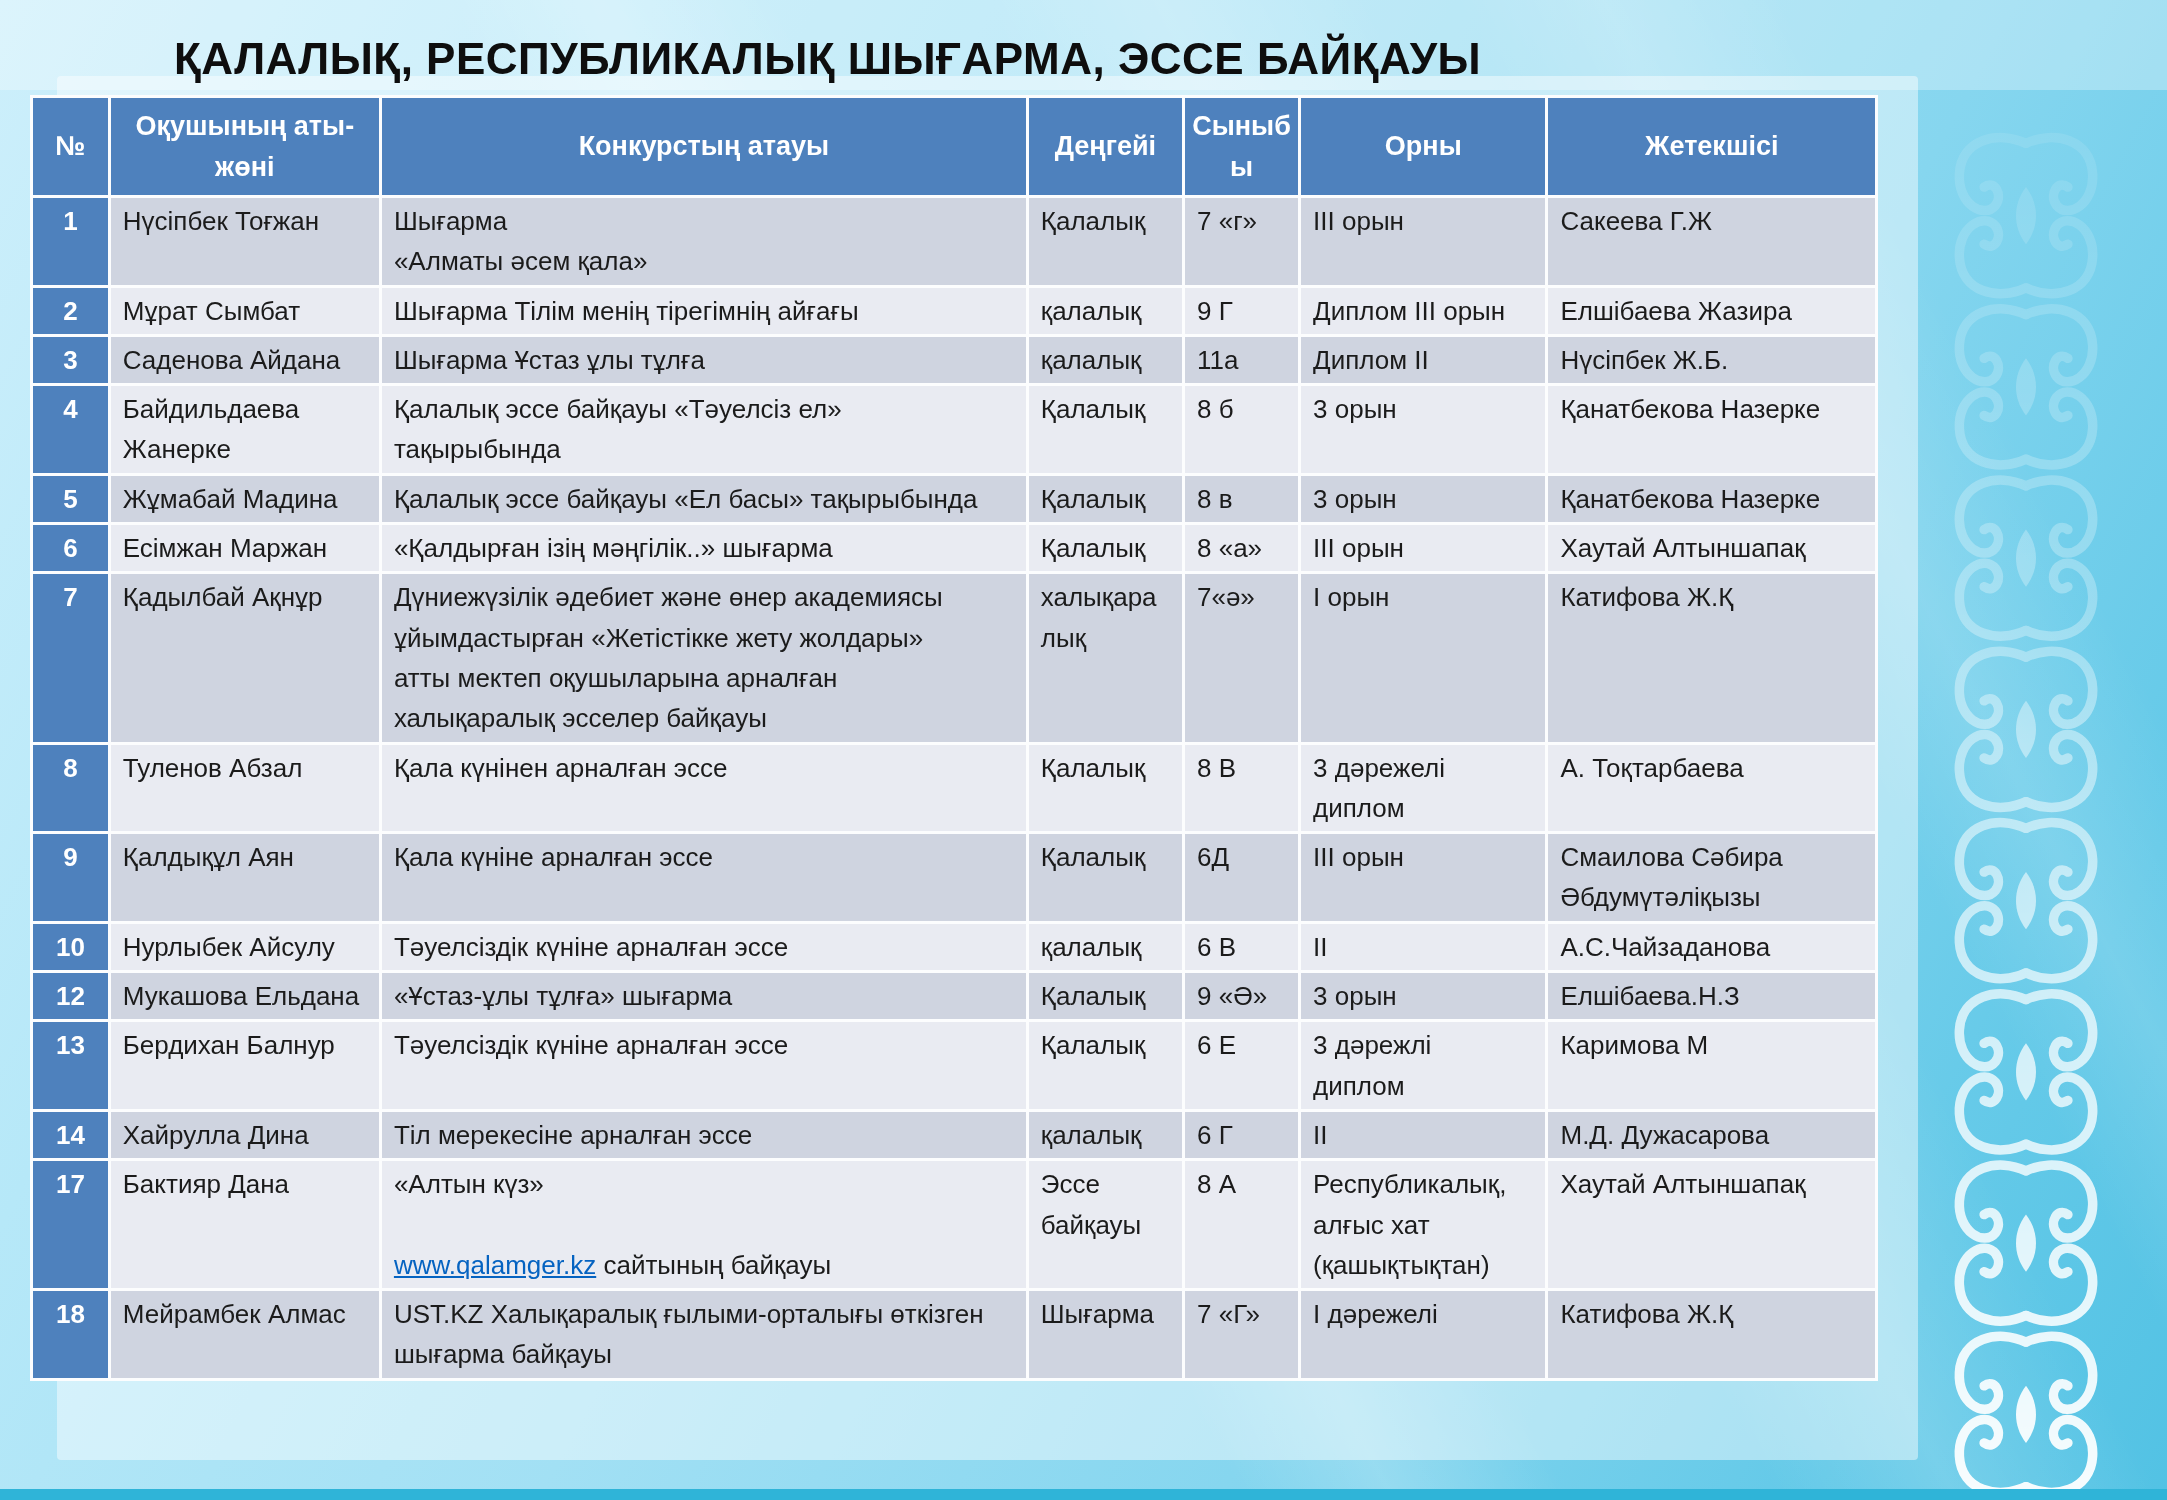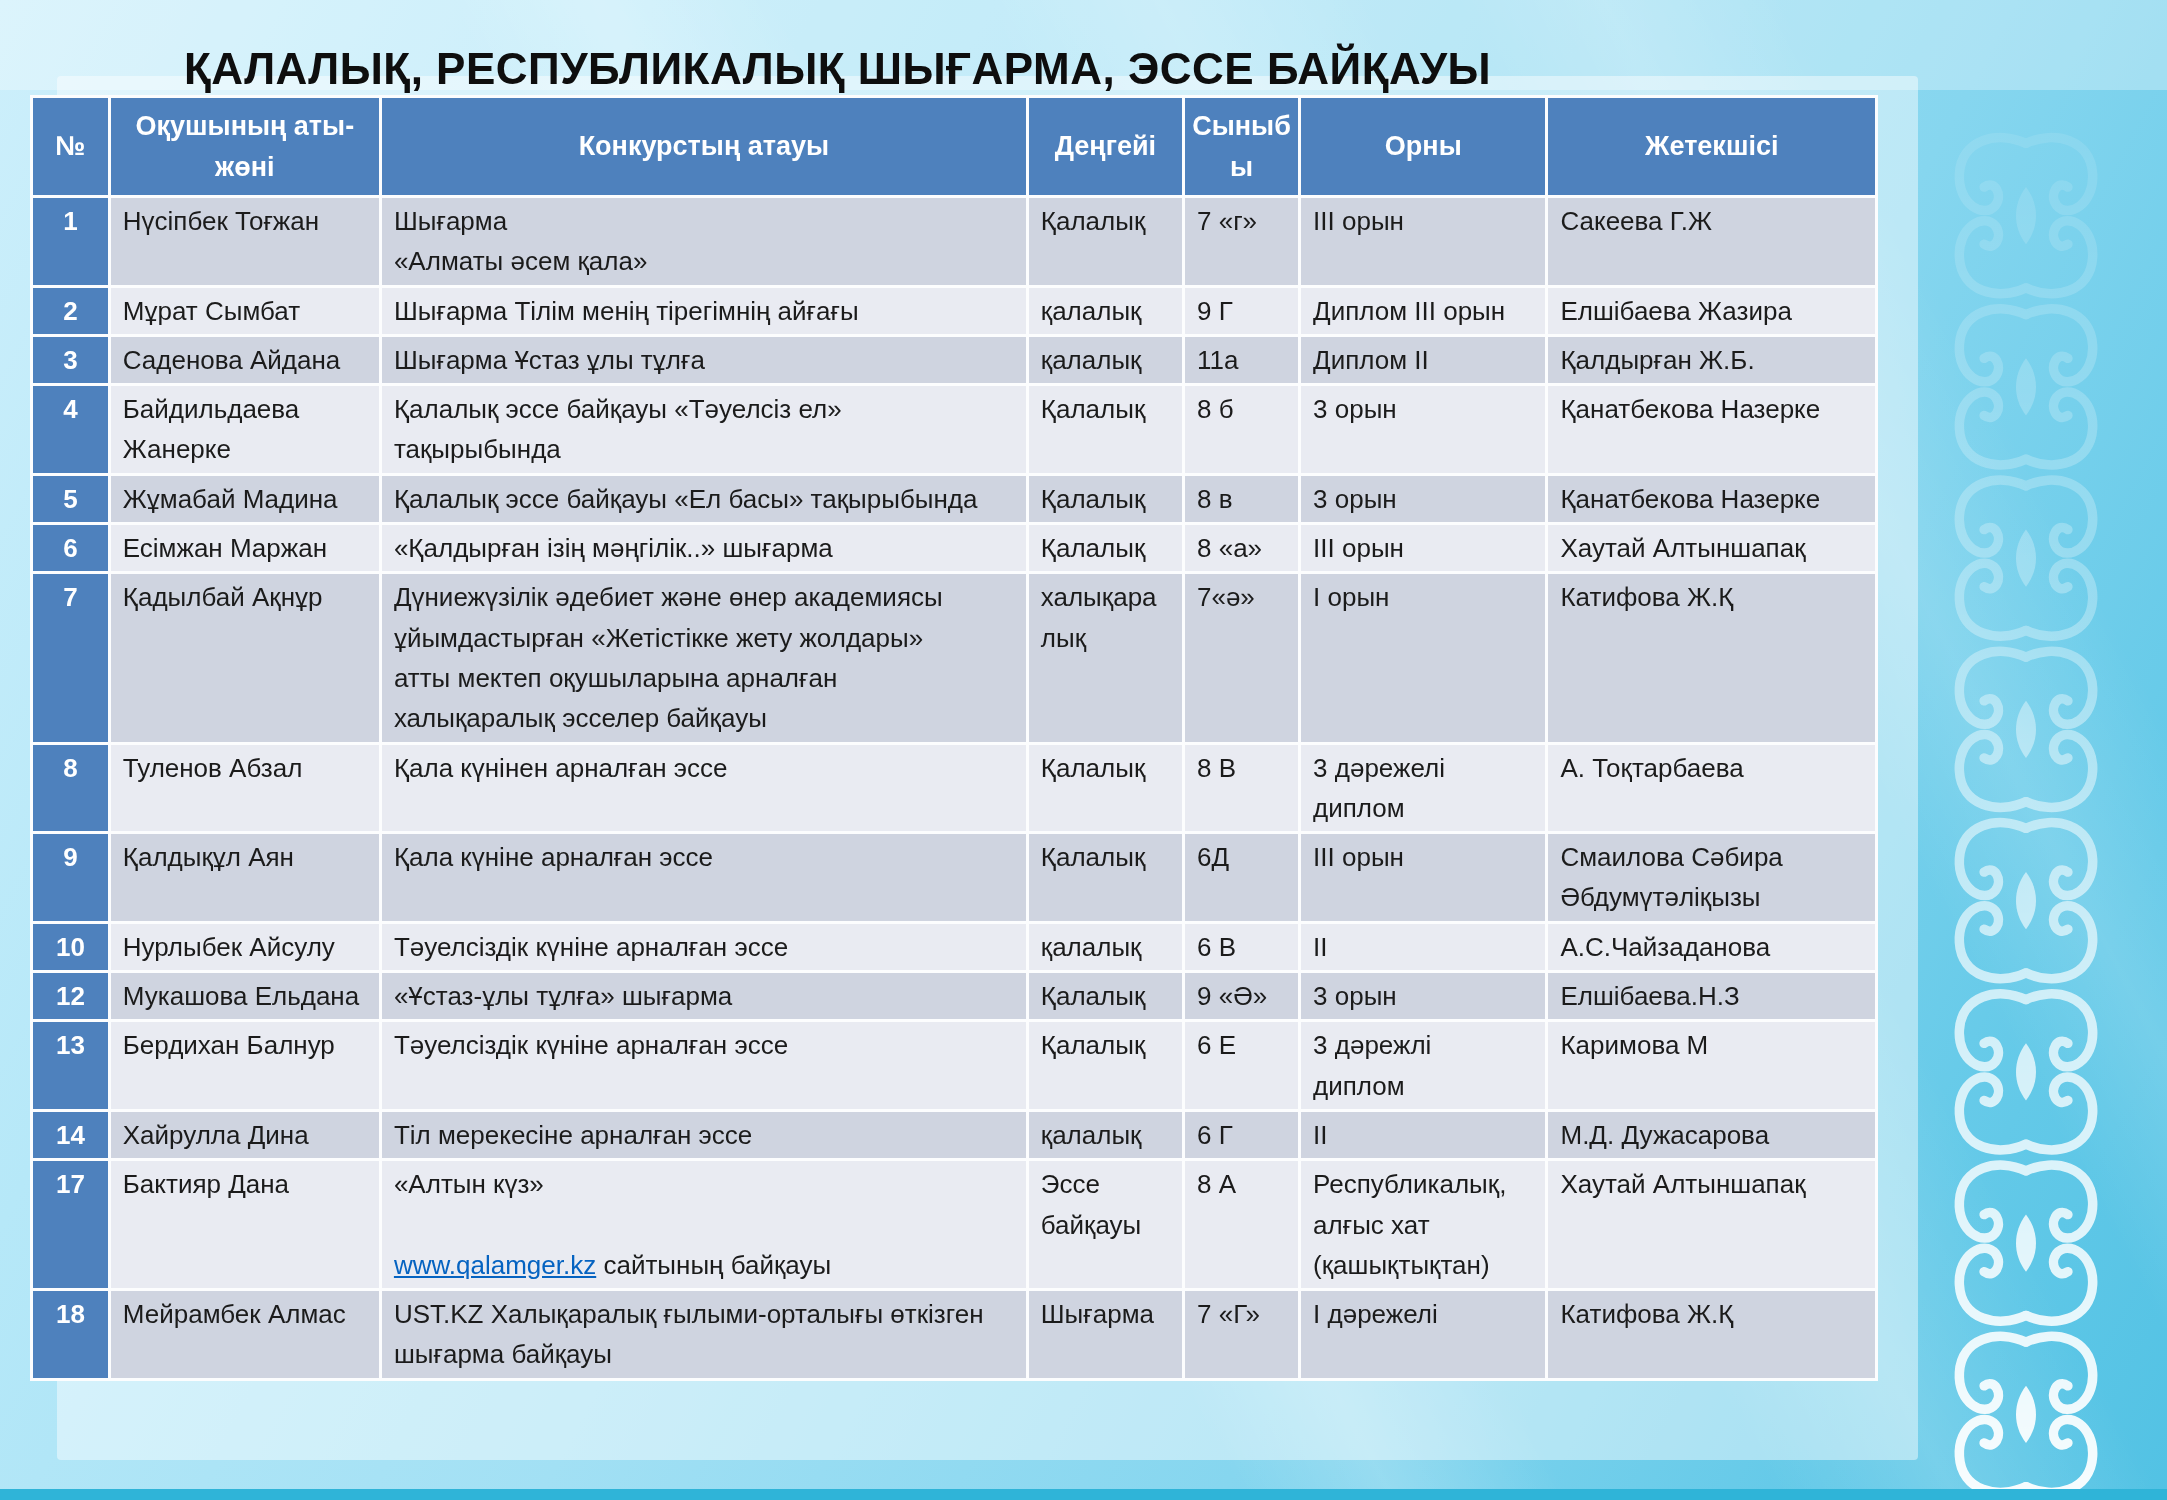--- a/index.html
+++ b/index.html
@@ -29,21 +29,21 @@
   }
   .panel{
     position:absolute;left:57px;top:76px;width:1861px;height:1384px;z-index:2;
     background:rgba(255,255,255,.45);border-radius:4px;
   }
   .bottom-bar{
     position:absolute;left:0;right:0;bottom:0;height:11px;z-index:6;
     background:var(--bottom-bar);
   }
   .title{
-    position:absolute;left:170px;top:30px;margin:14px;z-index:5;
+    position:absolute;left:170px;top:30px;margin:4px;z-index:5;
     font-size:44px;font-weight:bold;color:#0e0e0e;letter-spacing:.5px;
     white-space:nowrap;
   }
   .ornament{
     position:absolute;left:1938px;top:130px;width:176px;height:1370px;z-index:3;
     pointer-events:none;
   }
   table.results{
     position:absolute;left:30px;top:95px;width:1848px;z-index:4;
     border-collapse:separate;border-spacing:3px;background:#fcfdfe;
@@ -155,21 +155,21 @@
         <td>Диплом III орын</td>
         <td>Елшібаева Жазира</td>
       </tr>
       <tr>
         <td class="num">3</td>
         <td>Саденова Айдана</td>
         <td>Шығарма  Ұстаз ұлы тұлға</td>
         <td>қалалық</td>
         <td>11а</td>
         <td>Диплом II</td>
-        <td>Қалдырған Ж.Б.</td>
+        <td>Нүсіпбек Ж.Б.</td>
       </tr>
       <tr>
         <td class="num">4</td>
         <td>Байдильдаева
 Жанерке</td>
         <td>Қалалық эссе байқауы «Тәуелсіз ел»
 тақырыбында</td>
         <td>Қалалық</td>
         <td>8 б</td>
         <td>3 орын</td>

